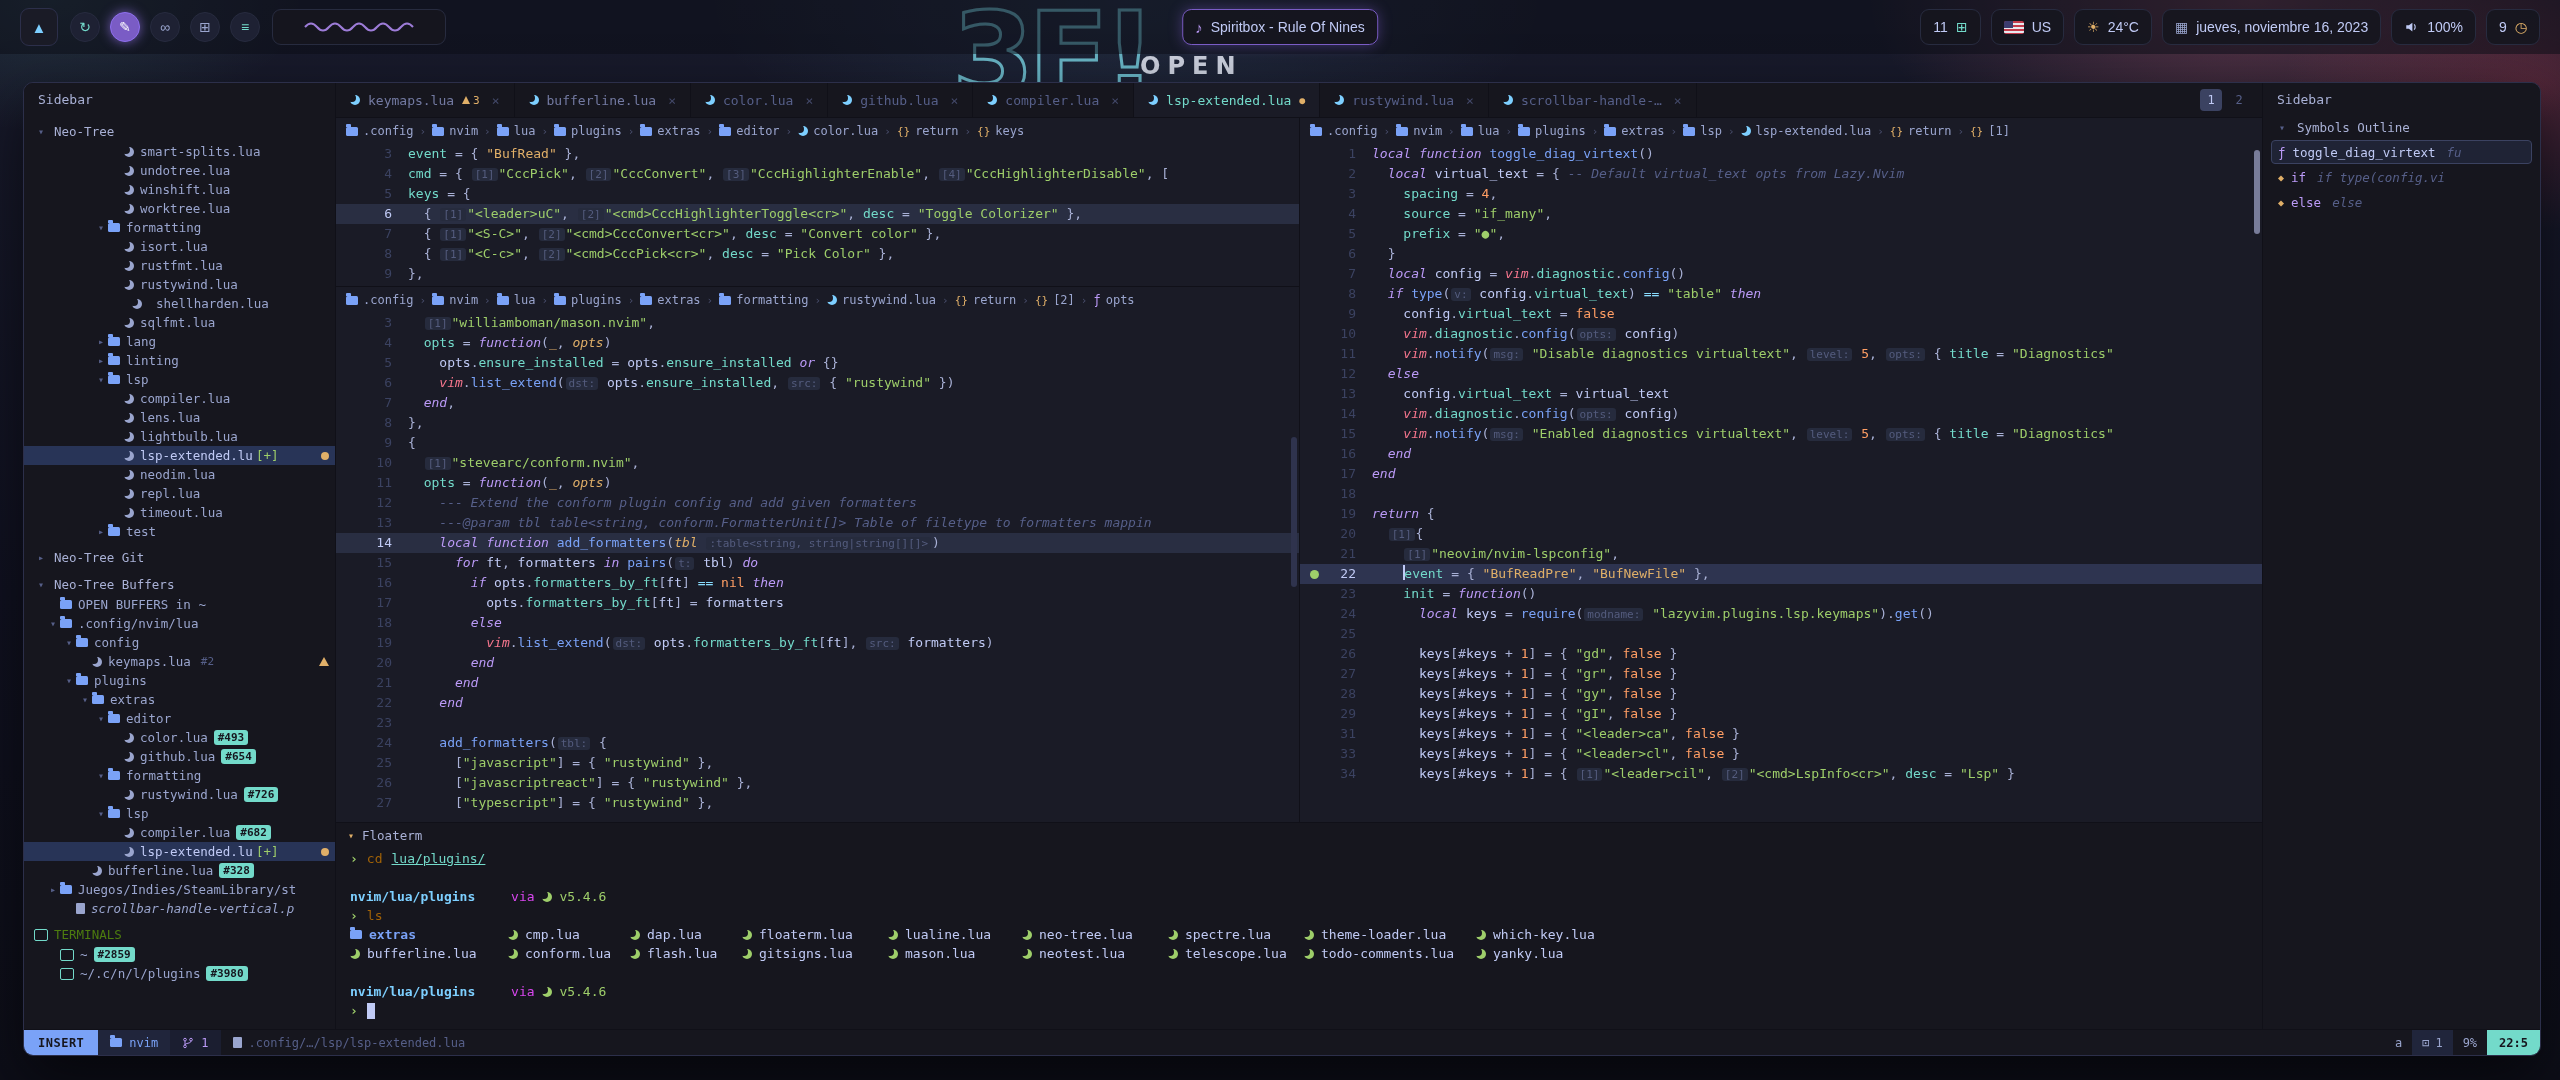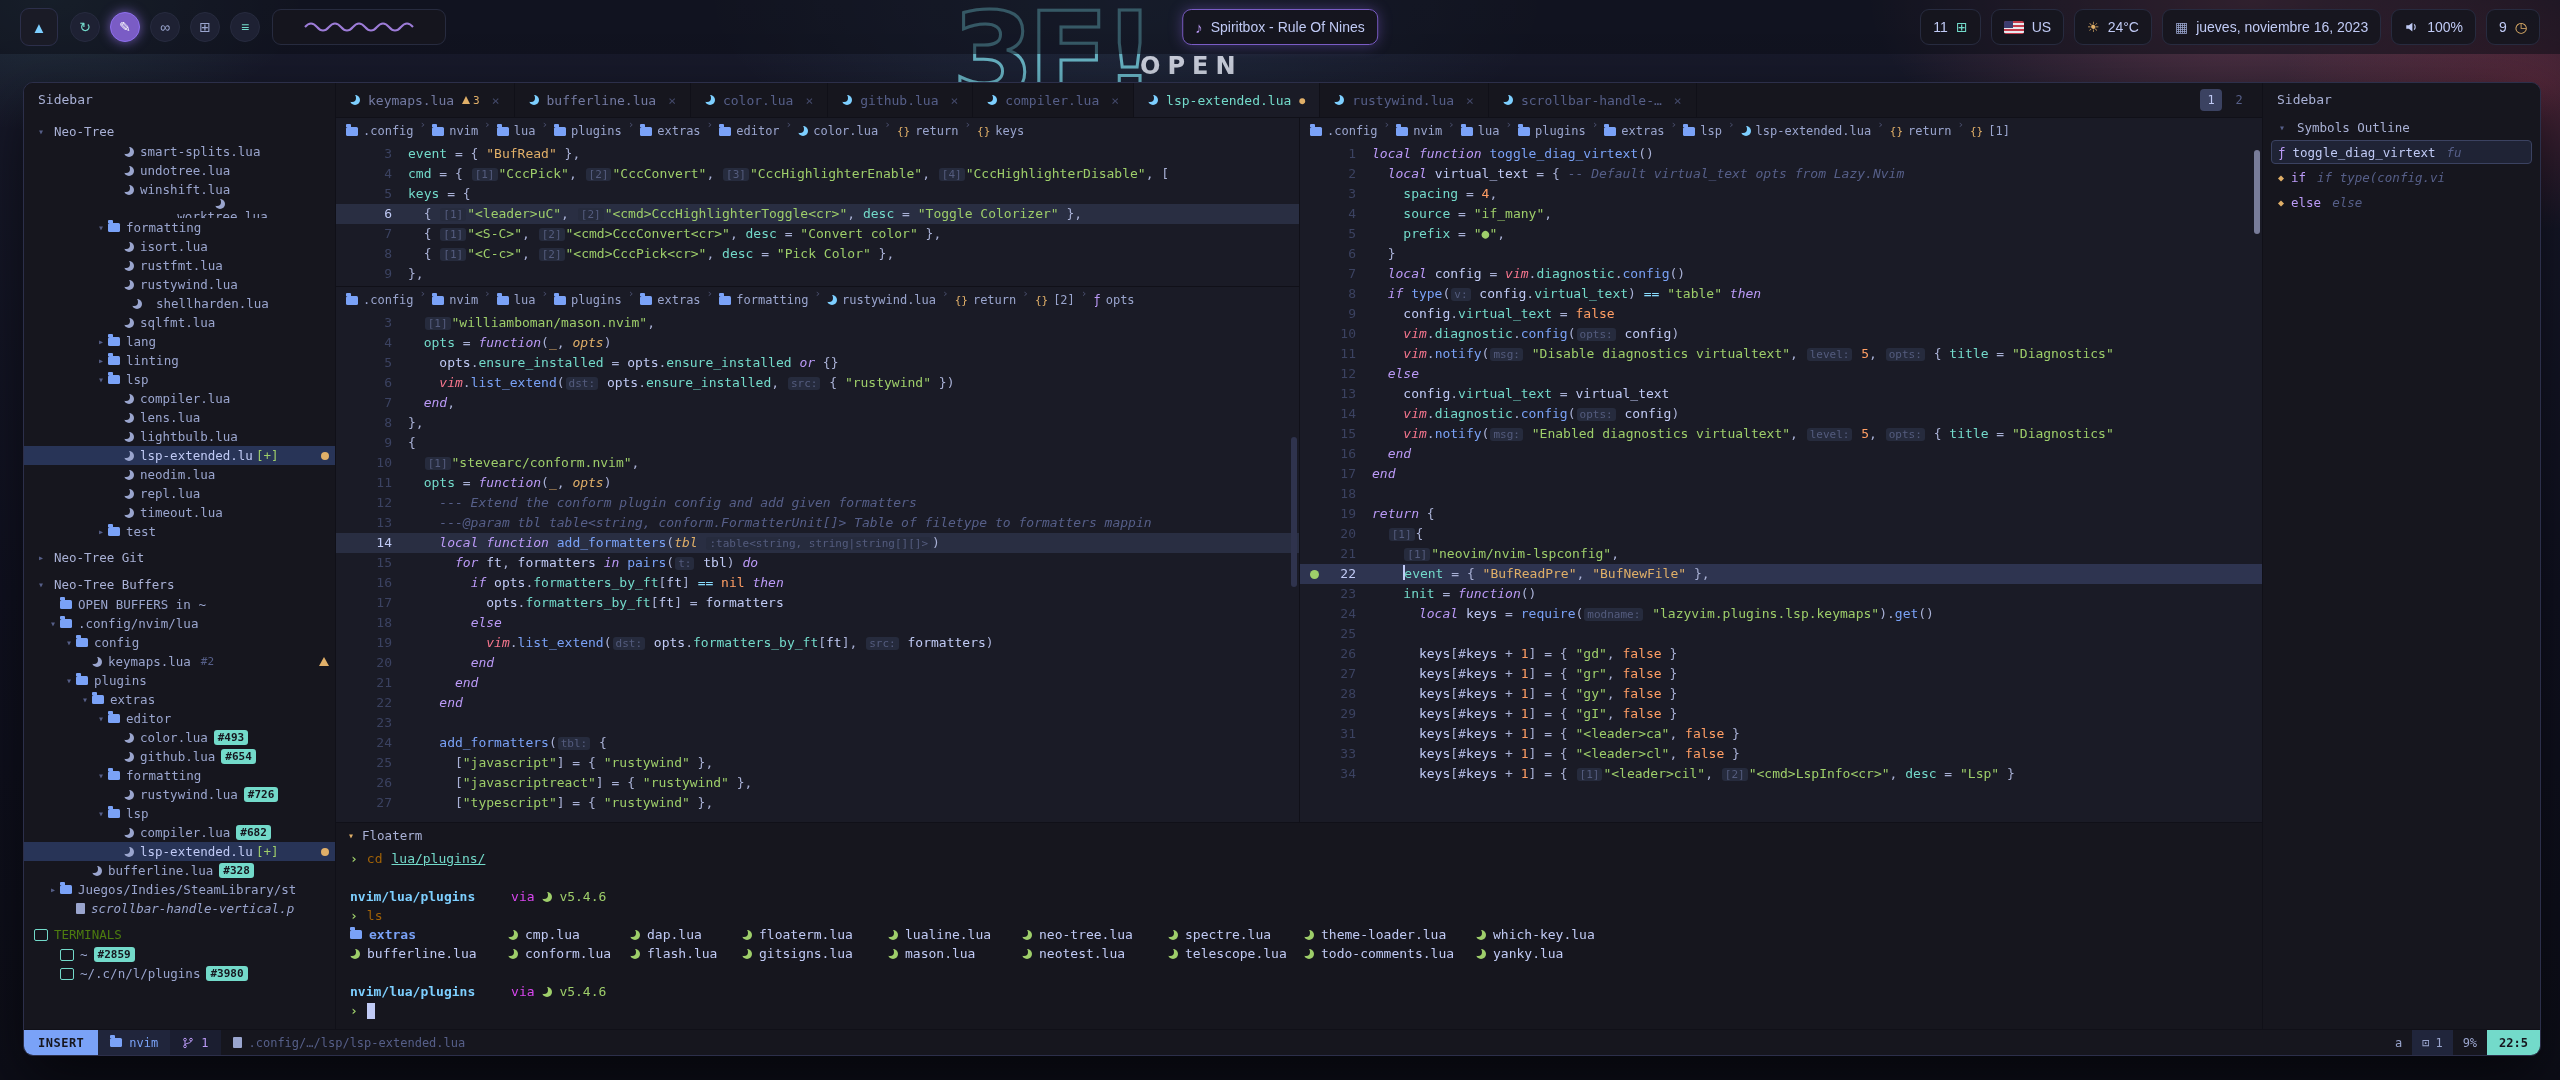--- a/index.html
+++ b/index.html
@@ -92,21 +92,21 @@
     border-radius:4px;color:#565f89;font-size:12px;}
   .page.cur{background:#3b4261;color:#c0caf5;}
 
   
   .editors{flex:1;display:flex;min-height:0;}
   .col-left{width:50%;display:flex;flex-direction:column;border-right:1px solid #101018;min-width:0;}
   .pane{position:relative;overflow:hidden;}
   #p1{height:168px;flex:none;border-bottom:1px solid #101018;}
   #p2{flex:1;}
   .col-right{flex:1;min-width:0;}
-  .winbar{height:26px;display:flex;padding:0 10px;font-size:12px;color:#9aa5ce;
+  .winbar{height:26px;display:flex;align-items:center;padding:0 10px;font-size:12px;color:#9aa5ce;
     gap:6px;white-space:nowrap;overflow:hidden;}
   .crumb{display:inline-flex;align-items:center;gap:5px;}
   .csep{color:#4a4f6e;font-size:11px;}
   .cline{display:flex;height:20px;line-height:20px;font-size:13px;white-space:pre;}
   .cline.cursorline{background:#292e42;}
   .cline.cursorline.act{background:#2e3450;}
   .gut{width:56px;flex:none;text-align:right;padding-right:16px;color:#3b4261;position:relative;}
   .cline.cursorline .gut{color:#c0caf5;}
   .sign{position:absolute;left:10px;top:6px;width:9px;height:9px;border-radius:50%;background:#9ece6a;}
   .ctext{flex:1;overflow:hidden;color:#a9b1d6;}
@@ -256,21 +256,21 @@
         <div class="trow" style="padding-left: 86px;">
           <span class="sp14"></span>
           <span class="ic ic-moon gray"></span>
           <span class="tlabel">undotree.lua</span>
         </div>
         <div class="trow" style="padding-left: 86px;">
           <span class="sp14"></span>
           <span class="ic ic-moon gray"></span>
           <span class="tlabel">winshift.lua</span>
         </div>
-        <div class="trow" style="padding-left: 86px; flex-direction: column;">
+        <div class="trow" style="padding-left: 86px;">
           <span class="sp14"></span>
           <span class="ic ic-moon gray"></span>
           <span class="tlabel">worktree.lua</span>
         </div>
         <div class="trow" style="padding-left: 70px;">
           <span class="chev">▾</span>
           <span class="ic ic-folder"></span>
           <span class="tlabel">formatting</span>
         </div>
         <div class="trow" style="padding-left: 86px;">

